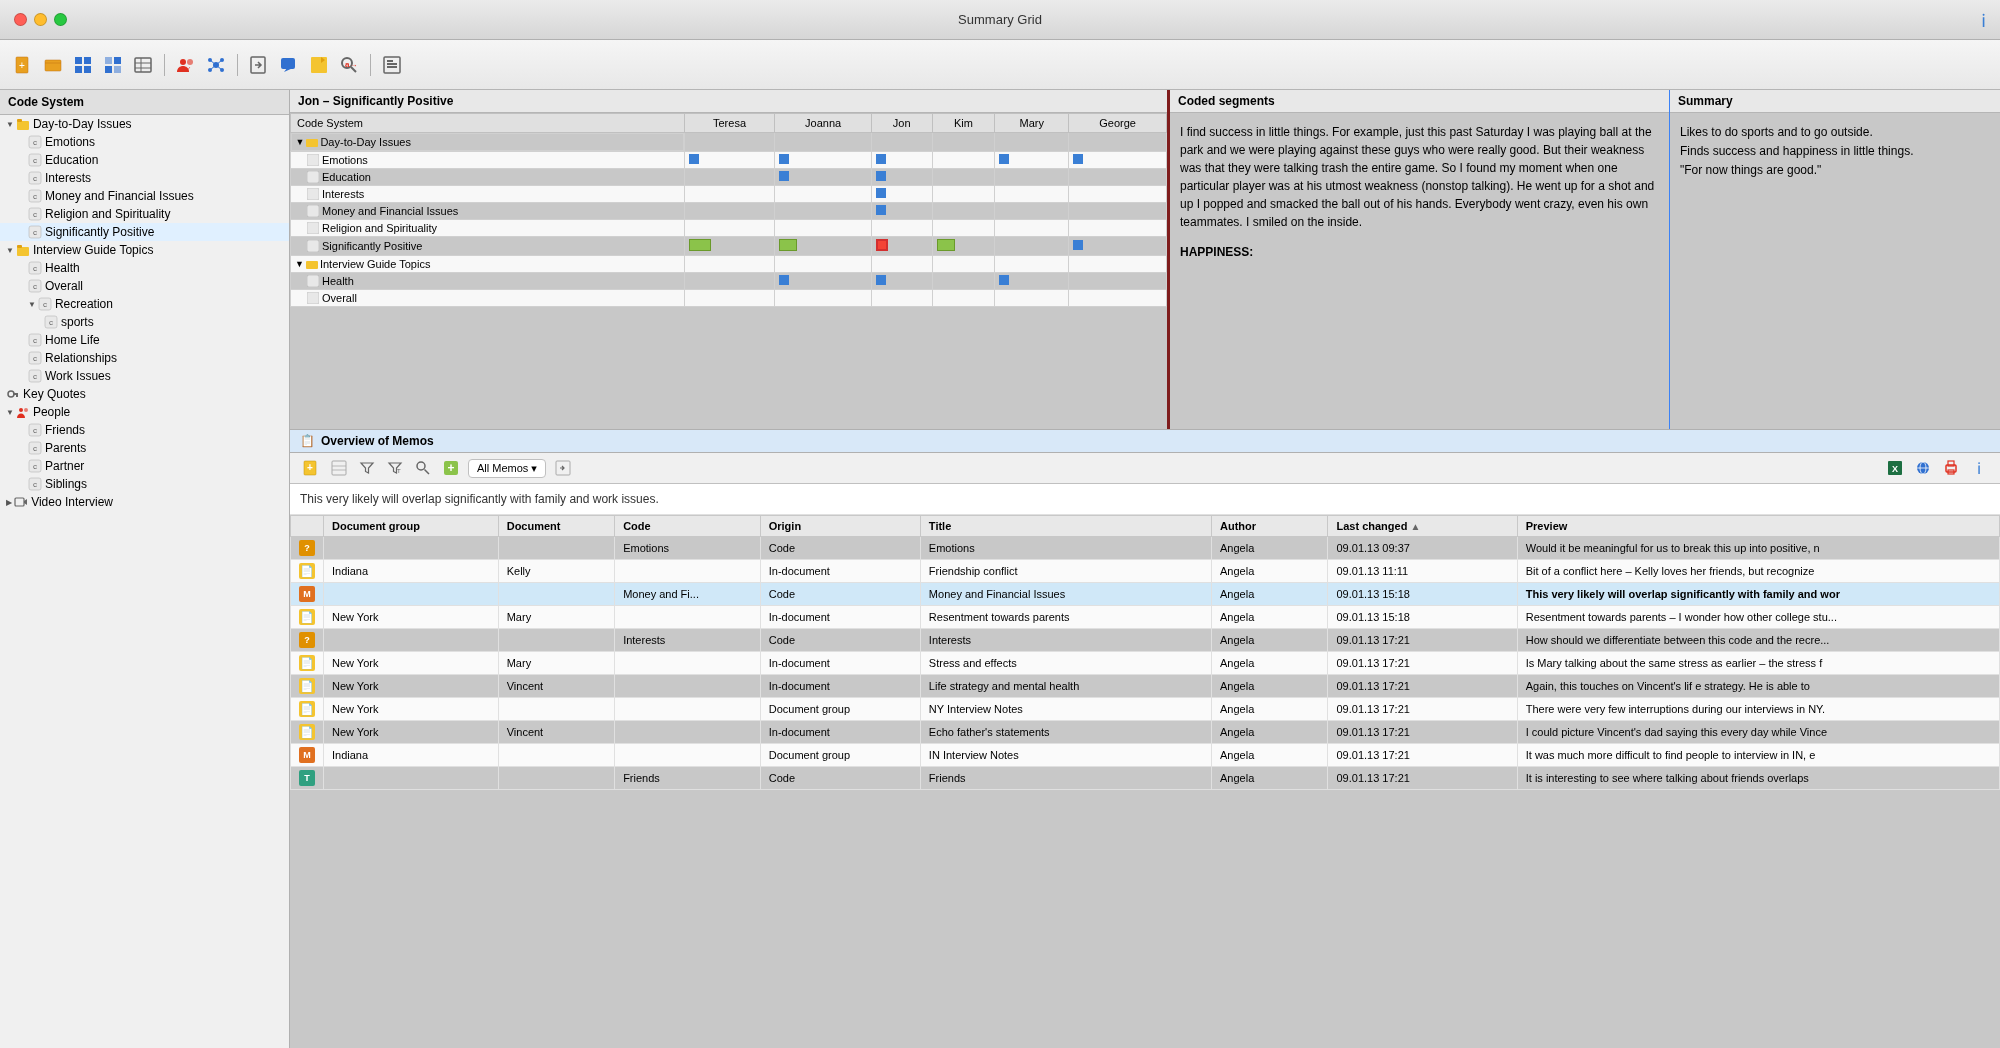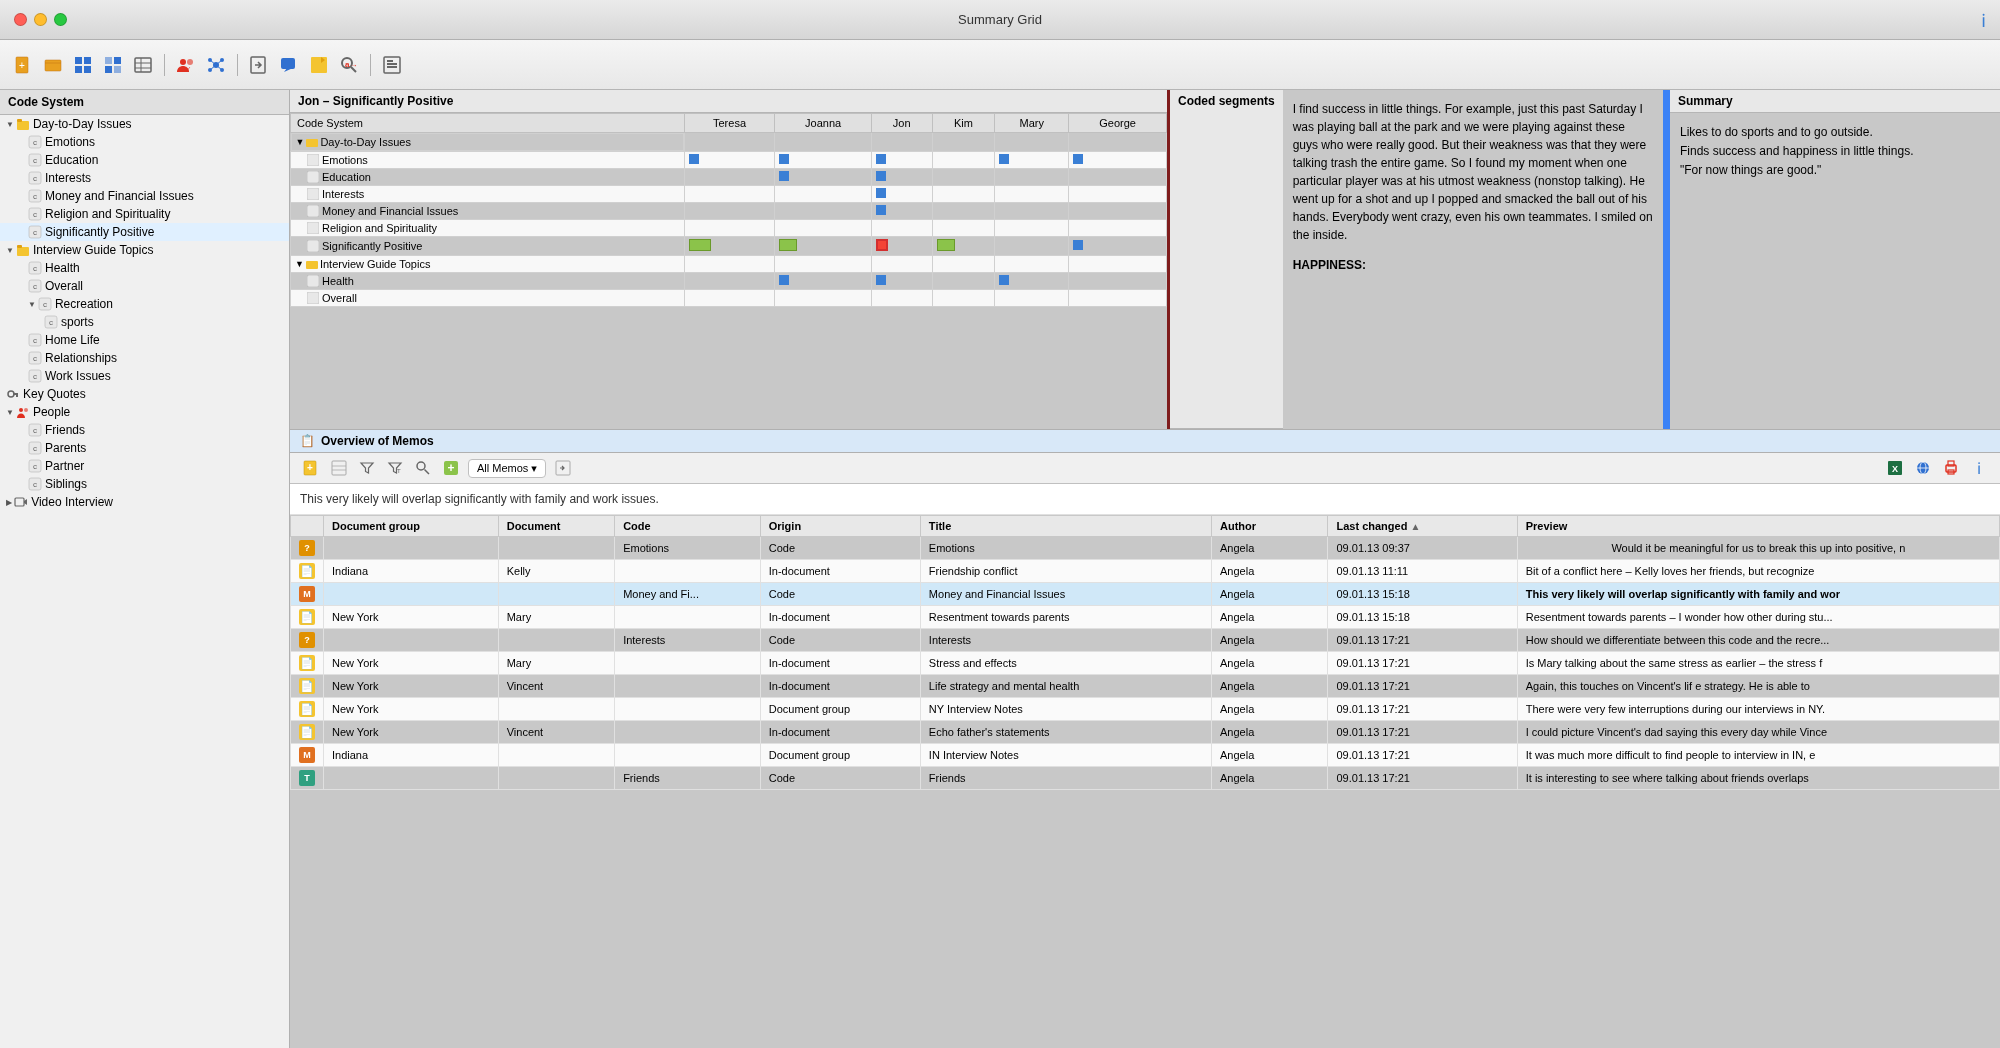--- a/index.html
+++ b/index.html
@@ -90,23 +90,23 @@
     .grid-table { border-collapse: collapse; width: 100%; font-size: 11px; }
     .grid-table th { background: #e0e0e0; border: 1px solid #c0c0c0; padding: 3px 6px; font-weight: 500; white-space: nowrap; text-align: center; position: sticky; top: 0; z-index: 2; }
     .grid-table th.left-align { text-align: left; }
     .grid-table td { border: 1px solid #d0d0d0; padding: 2px 4px; }
     .grid-table tr:nth-child(even) { background: #f8f8f8; }
     .blue-dot { width: 10px; height: 10px; background: #3a7fd5; display: block; }
     
     
     .coded-panel {
       width: 500px;
-      border-right: 7px solid #3b82f6;
-      display: flex;
-      flex-direction: row;
+      border-right: 1px solid #3b82f6;
+      display: flex;
+      flex-direction: column;
     }
     .coded-panel-header {
       background: #e8e8e8;
       padding: 4px 8px;
       font-size: 12px;
       font-weight: 600;
       border-bottom: 1px solid #b5b5b5;
     }
     .coded-content { padding: 10px; font-size: 12px; line-height: 1.5; overflow: auto; flex: 1; }
     .coded-section-title { font-weight: 700; margin-bottom: 4px; }
@@ -797,21 +797,21 @@
           <tbody id="memos-tbody">
           <tr>
                 <td style="text-align: center;"><span class="memo-badge badge-question">?</span></td>
                 <td></td>
                 <td></td>
                 <td>Emotions</td>
                 <td>Code</td>
                 <td>Emotions</td>
                 <td>Angela</td>
                 <td style="white-space: nowrap;">09.01.13 09:37</td>
-                <td style="max-width: 400px; overflow: hidden; text-overflow: ellipsis; text-align: center;">Would it be meaningful for us to break this up into positive, n</td>
+                <td style="max-width: 400px; overflow: hidden; text-overflow: ellipsis;">Would it be meaningful for us to break this up into positive, n</td>
               </tr>
               <tr>
                 <td style="text-align: center;"><span class="memo-badge badge-yellow" style="background: rgb(244, 196, 48); color: rgb(51, 51, 51); font-size: 11px;">📄</span></td>
                 <td>Indiana</td>
                 <td>Kelly</td>
                 <td></td>
                 <td>In-document</td>
                 <td>Friendship conflict</td>
                 <td>Angela</td>
                 <td style="white-space: nowrap;">09.01.13 11:11</td>
@@ -830,21 +830,21 @@
               </tr>
               <tr>
                 <td style="text-align: center;"><span class="memo-badge badge-yellow" style="background: rgb(244, 196, 48); color: rgb(51, 51, 51); font-size: 11px;">📄</span></td>
                 <td>New York</td>
                 <td>Mary</td>
                 <td></td>
                 <td>In-document</td>
                 <td>Resentment towards parents</td>
                 <td>Angela</td>
                 <td style="white-space: nowrap;">09.01.13 15:18</td>
-                <td style="max-width: 400px; overflow: hidden; text-overflow: ellipsis;">Resentment towards parents – I wonder how other during stu...</td>
+                <td style="max-width: 400px; overflow: hidden; text-overflow: ellipsis;">Resentment towards parents – I wonder how other college stu...</td>
               </tr>
               <tr>
                 <td style="text-align: center;"><span class="memo-badge badge-question">?</span></td>
                 <td></td>
                 <td></td>
                 <td>Interests</td>
                 <td>Code</td>
                 <td>Interests</td>
                 <td>Angela</td>
                 <td style="white-space: nowrap;">09.01.13 17:21</td>

